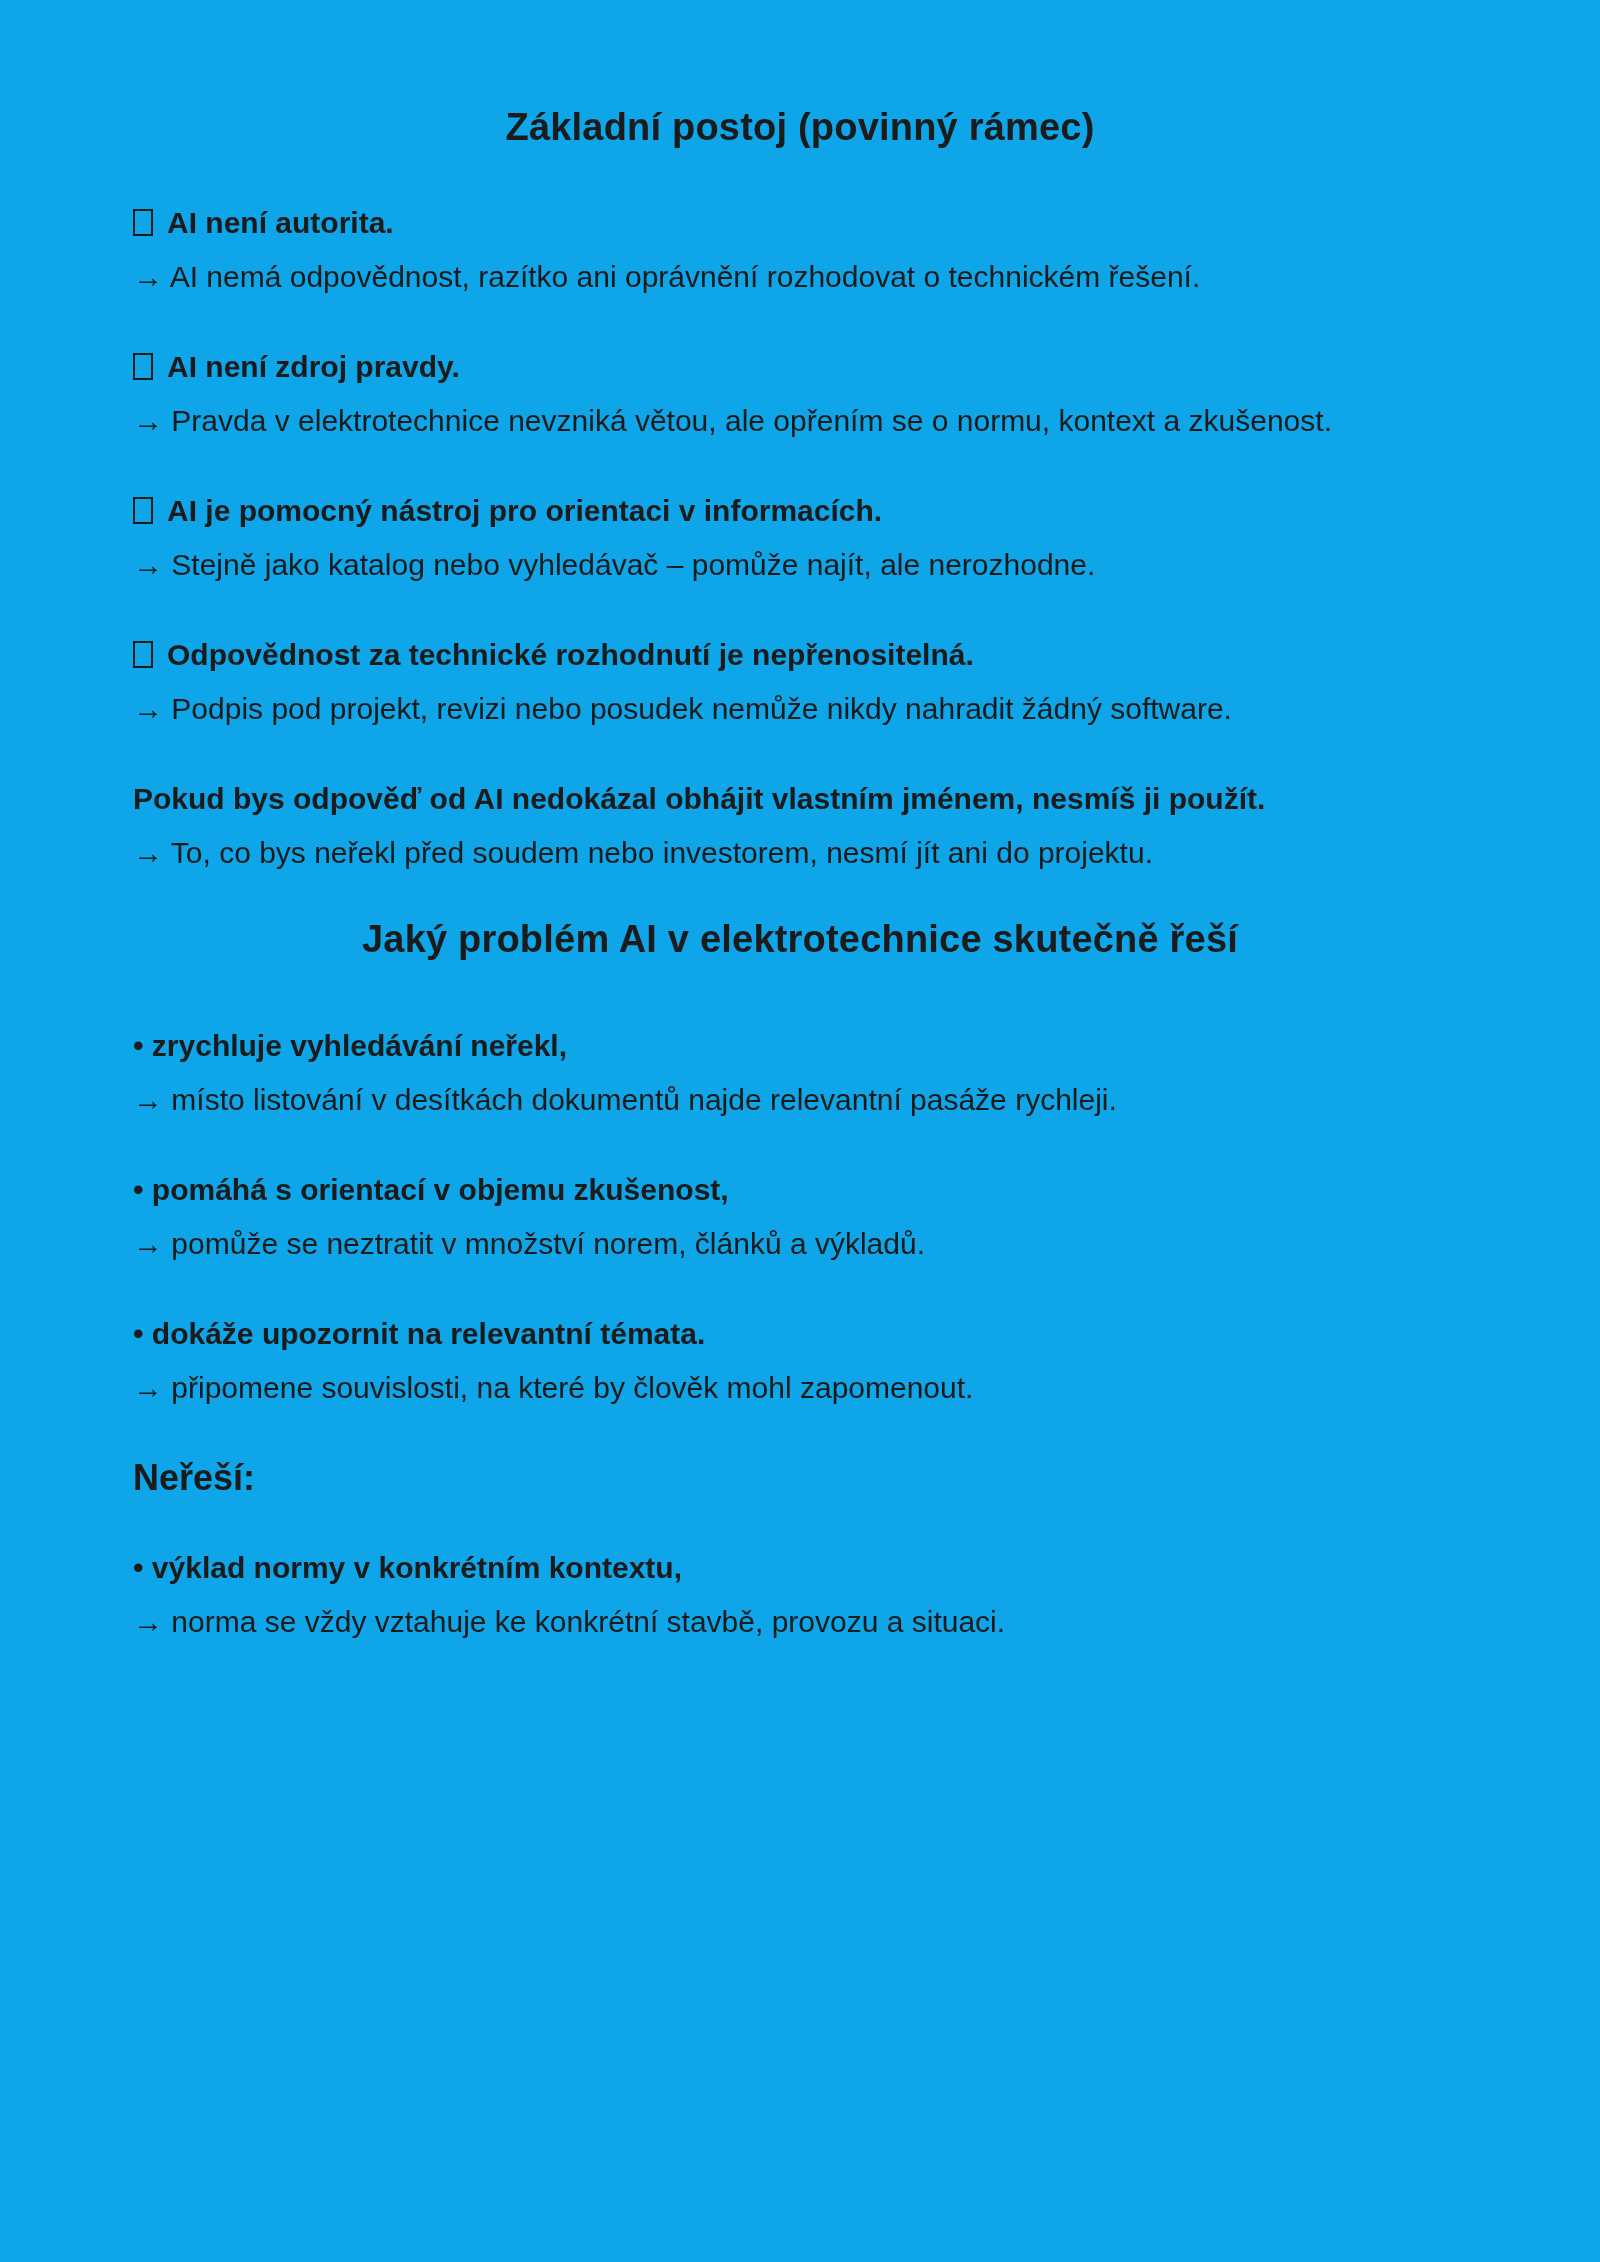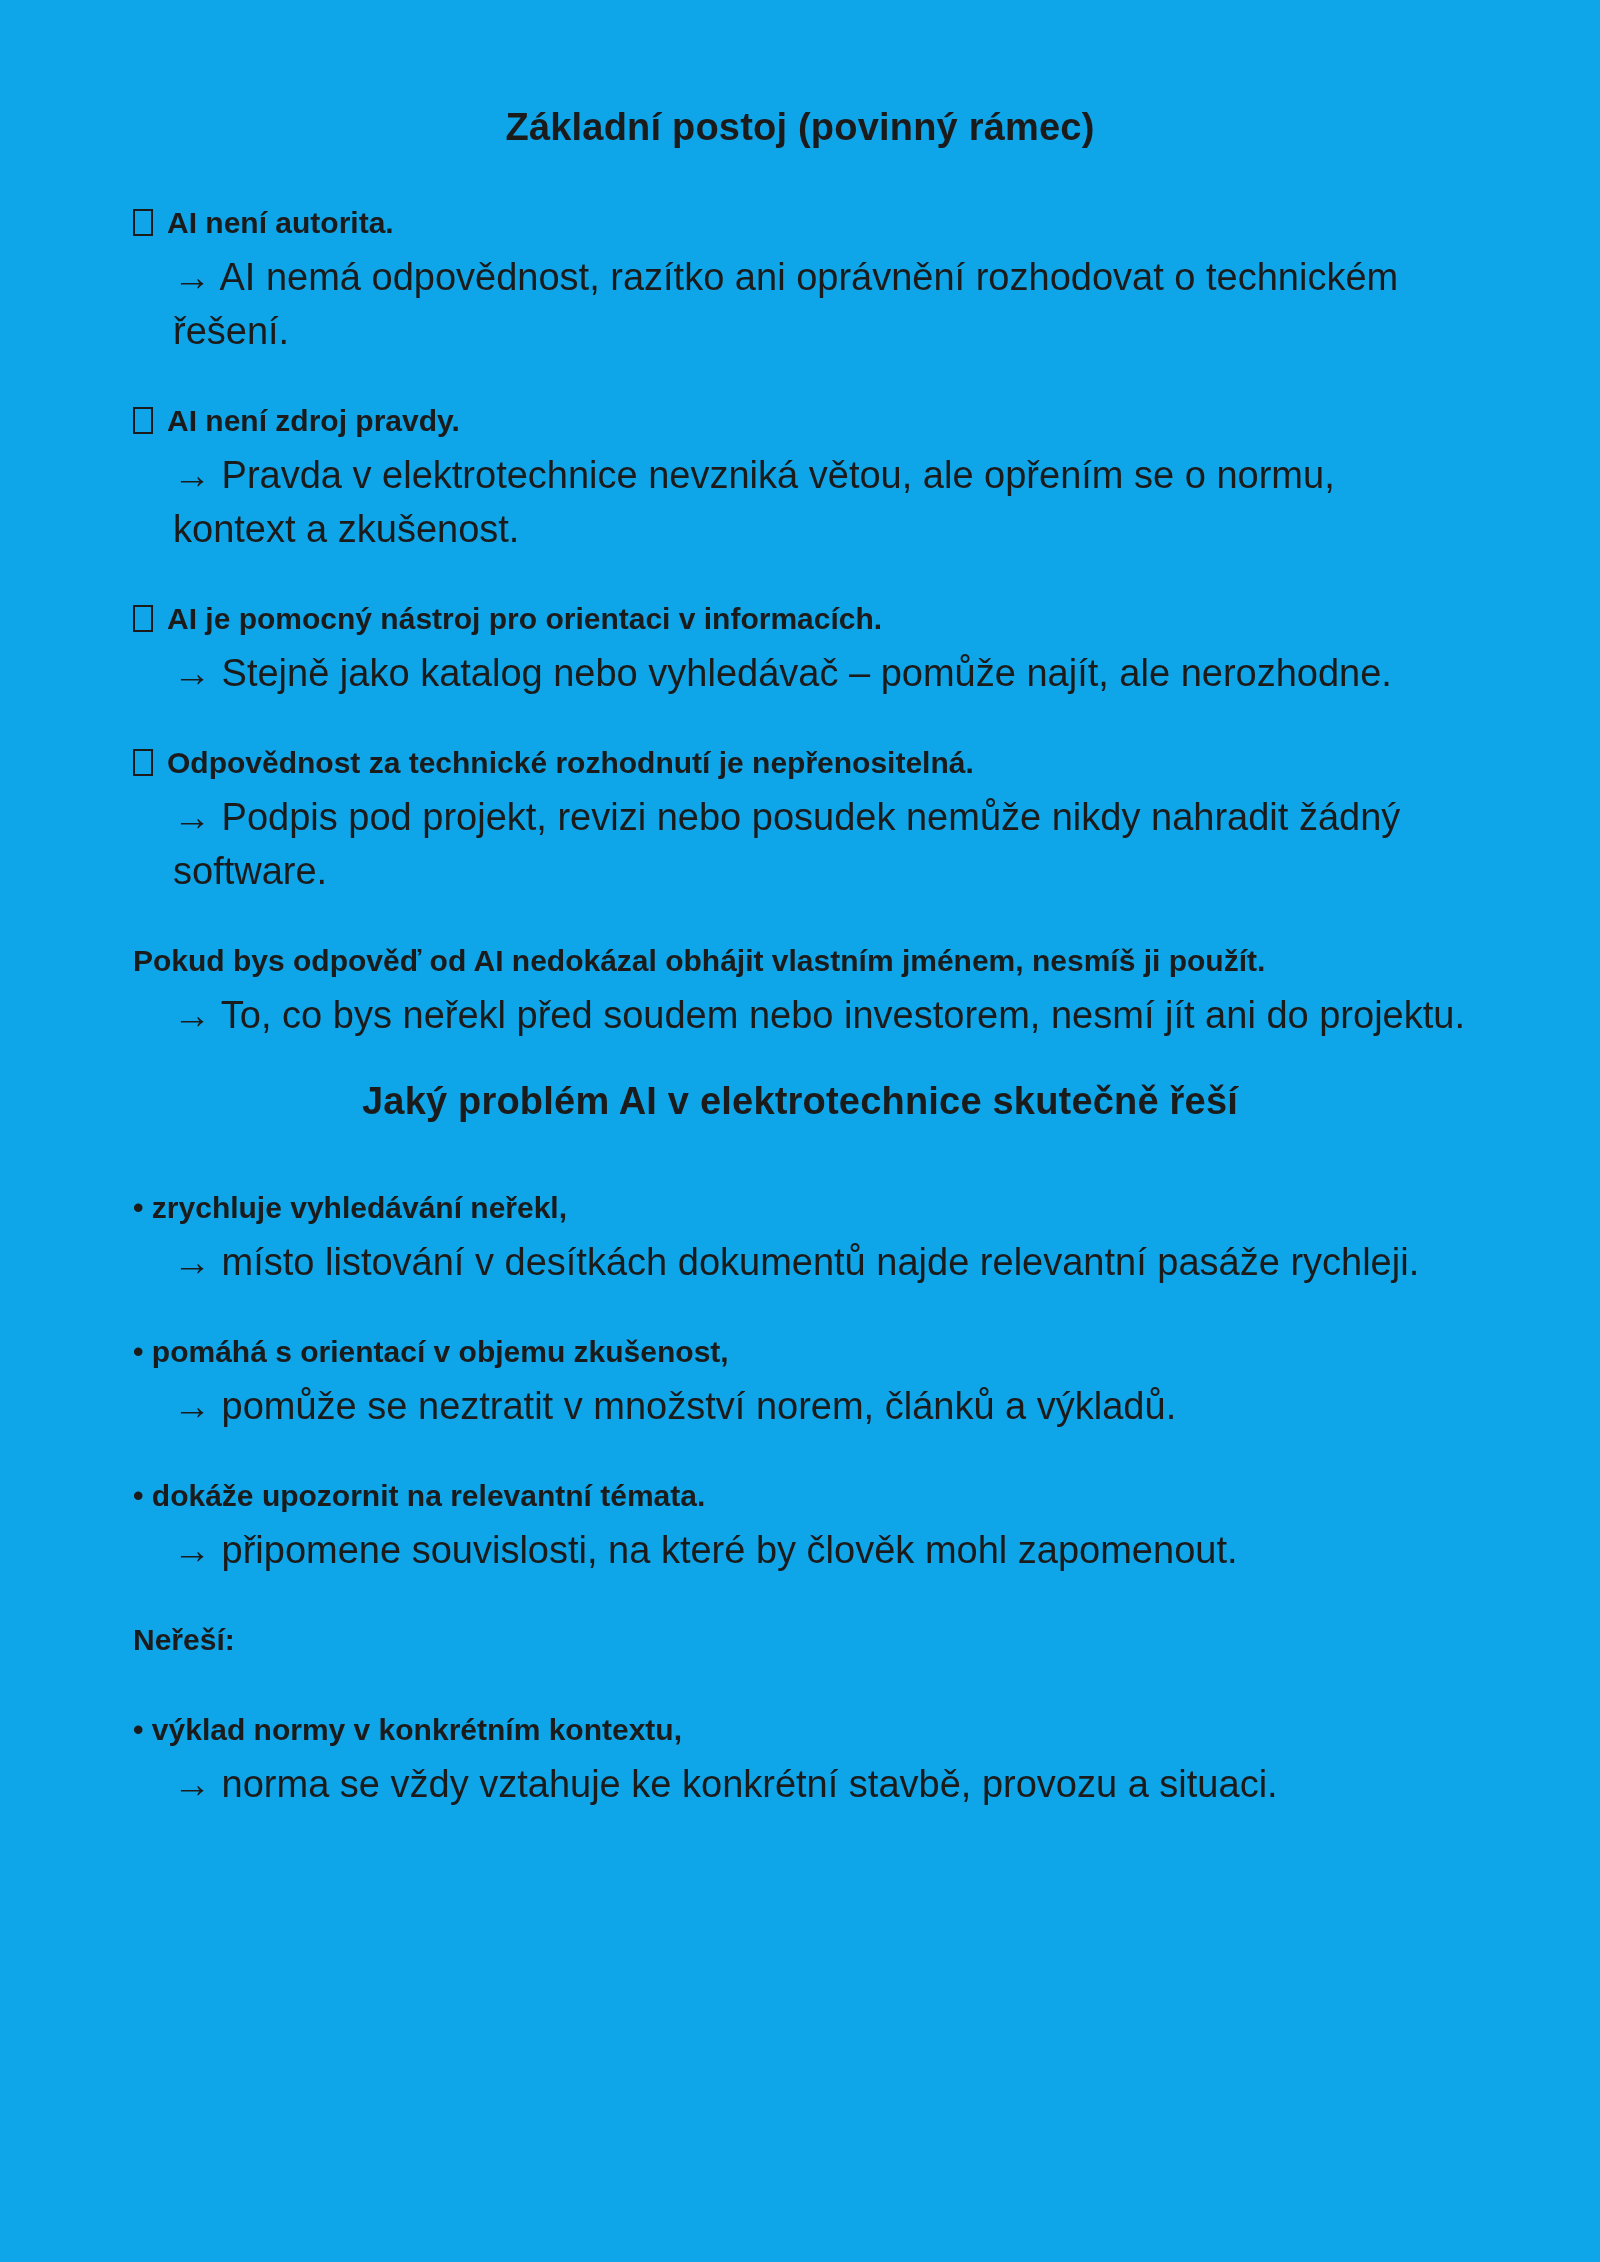--- a/index.html
+++ b/index.html
@@ -30,27 +30,26 @@
   }
   .item {
     margin: 0 0 36px 0;
   }
   .item-head {
     font-size: 30px;
     font-weight: 700;
     line-height: 54px;
   }
   .item-body {
-    font-size: 38px;
+    font-size: 30px;
     font-weight: 400;
     line-height: 54px;
-    margin-left: 40px;
   }
   .note-line {
-    font-size: 30px;
+    font-size: 36px;
     font-weight: 700;
     line-height: 54px;
     margin: 0 0 36px 0;
   }
   .checkbox {
     display: inline-block;
     width: 20px;
     height: 27px;
     border: 2.5px solid #1b1b1b;
     box-sizing: border-box;

